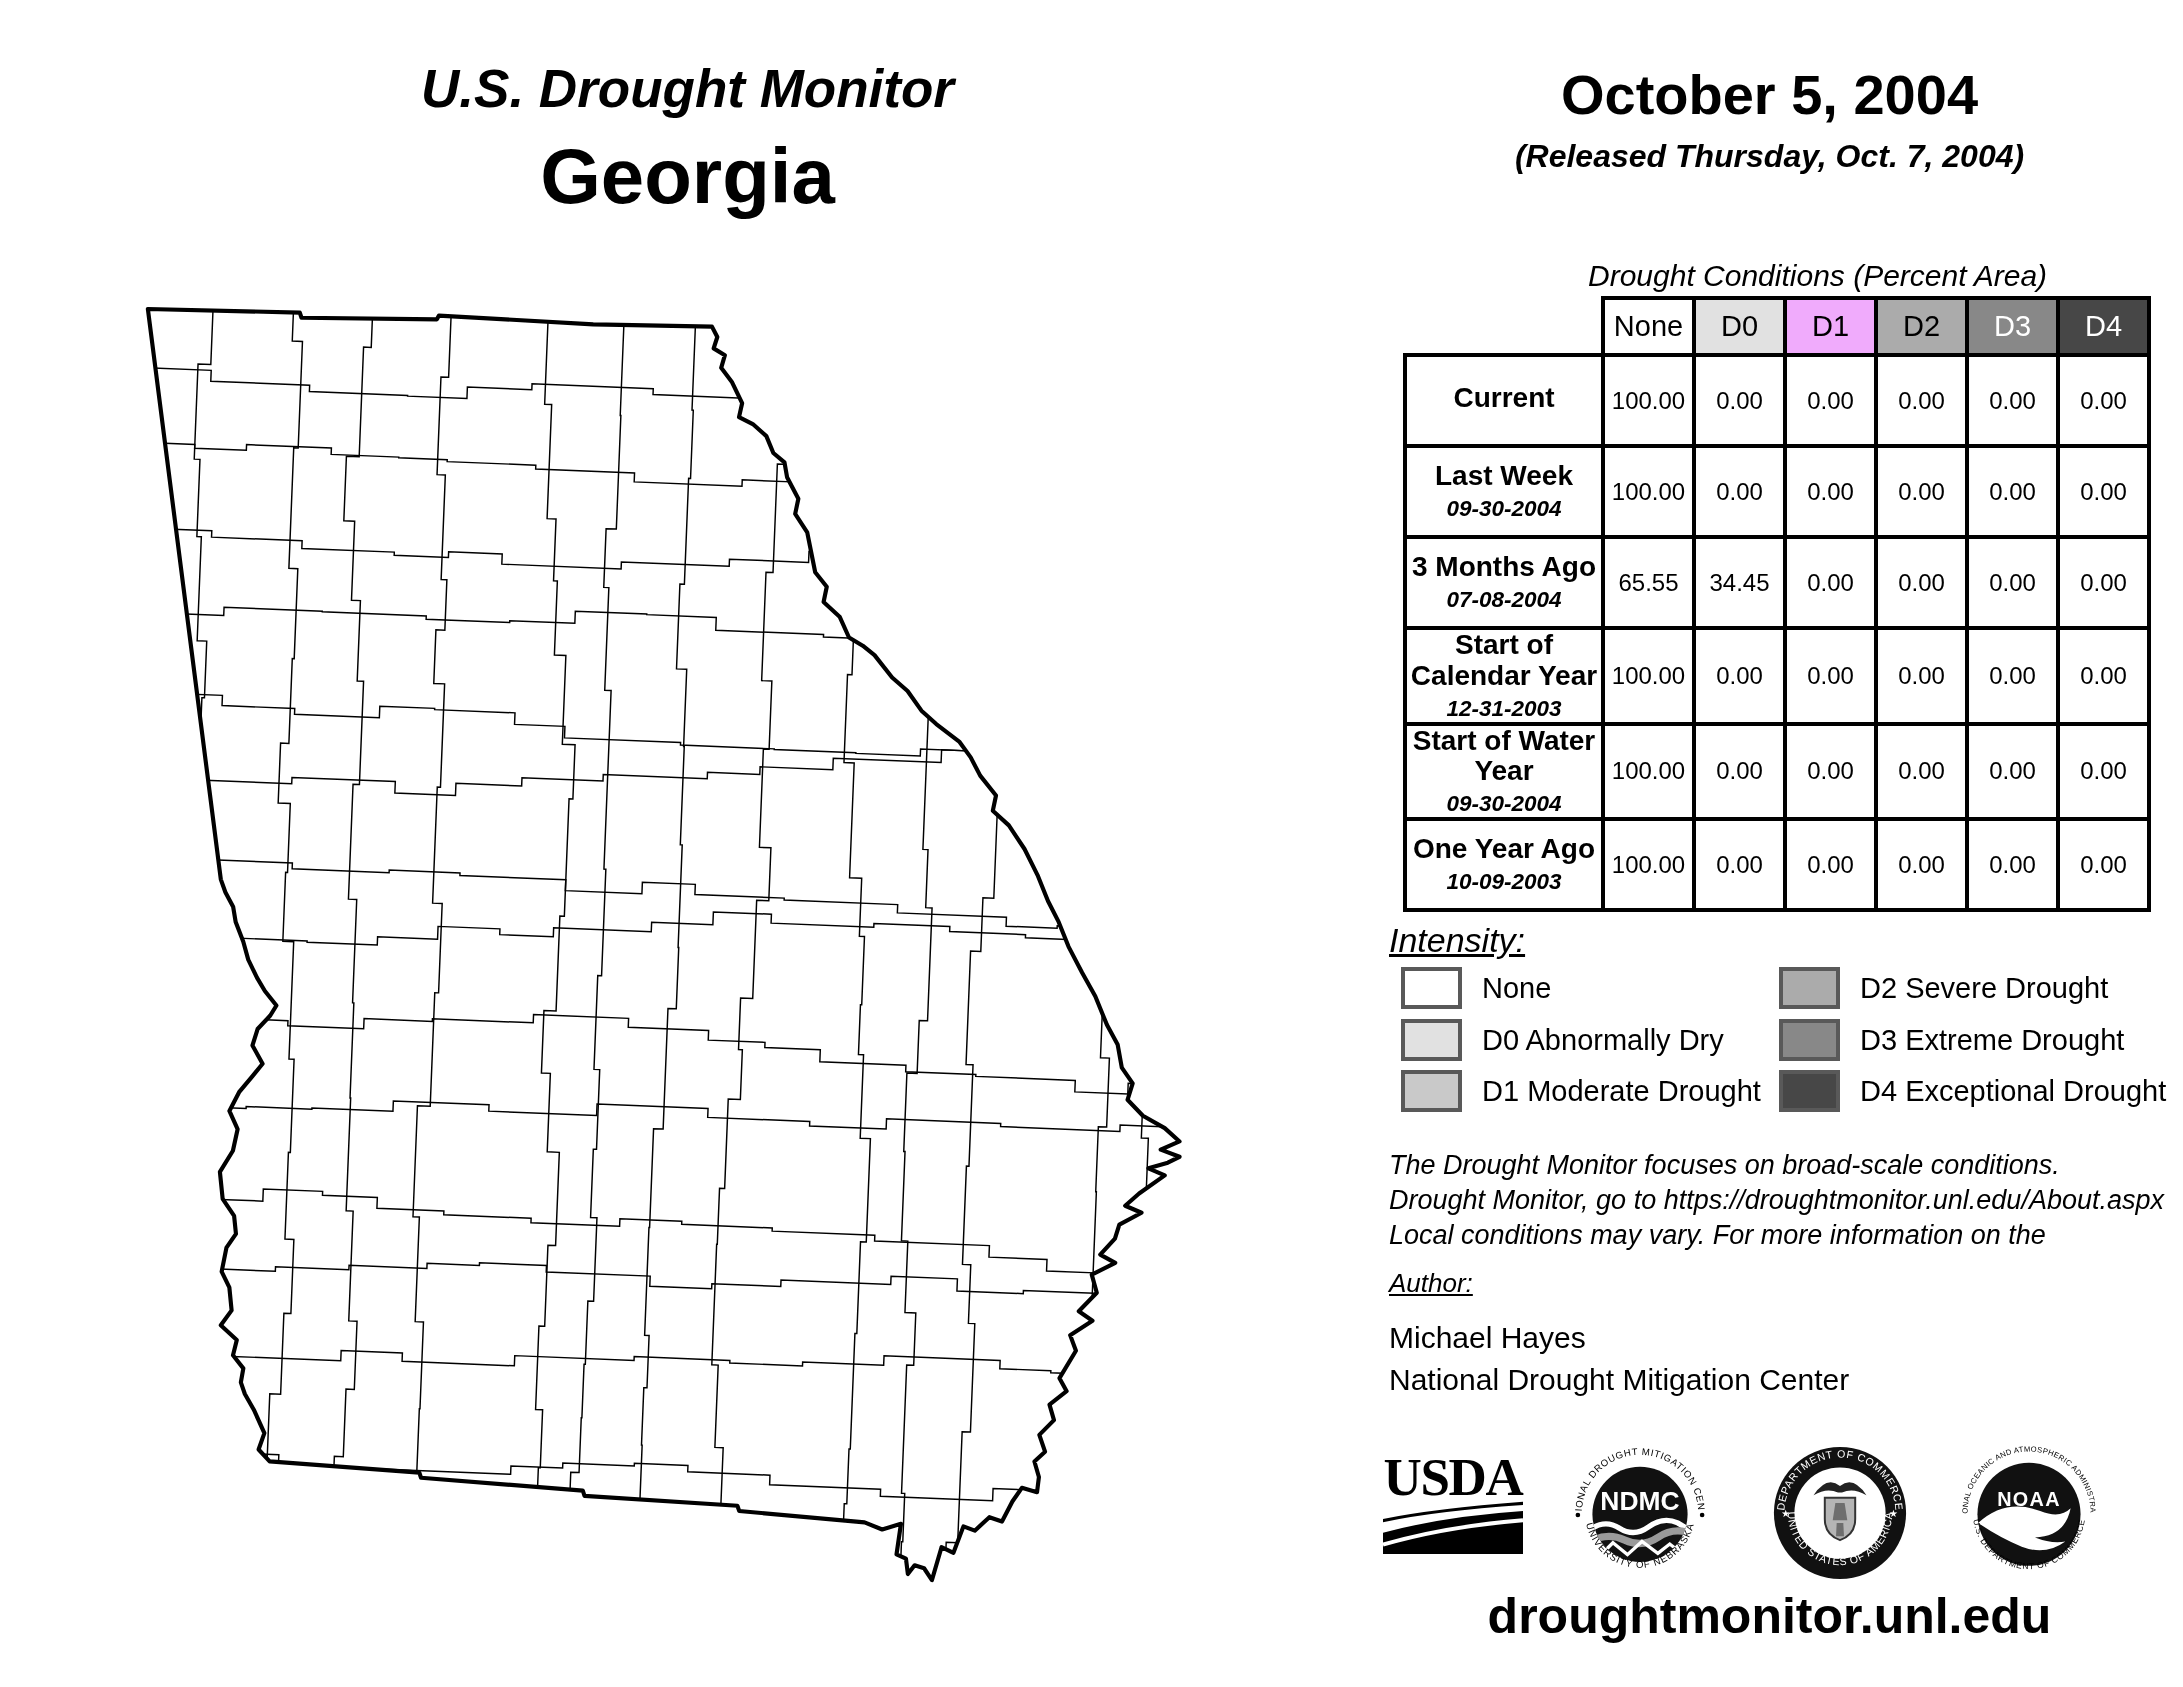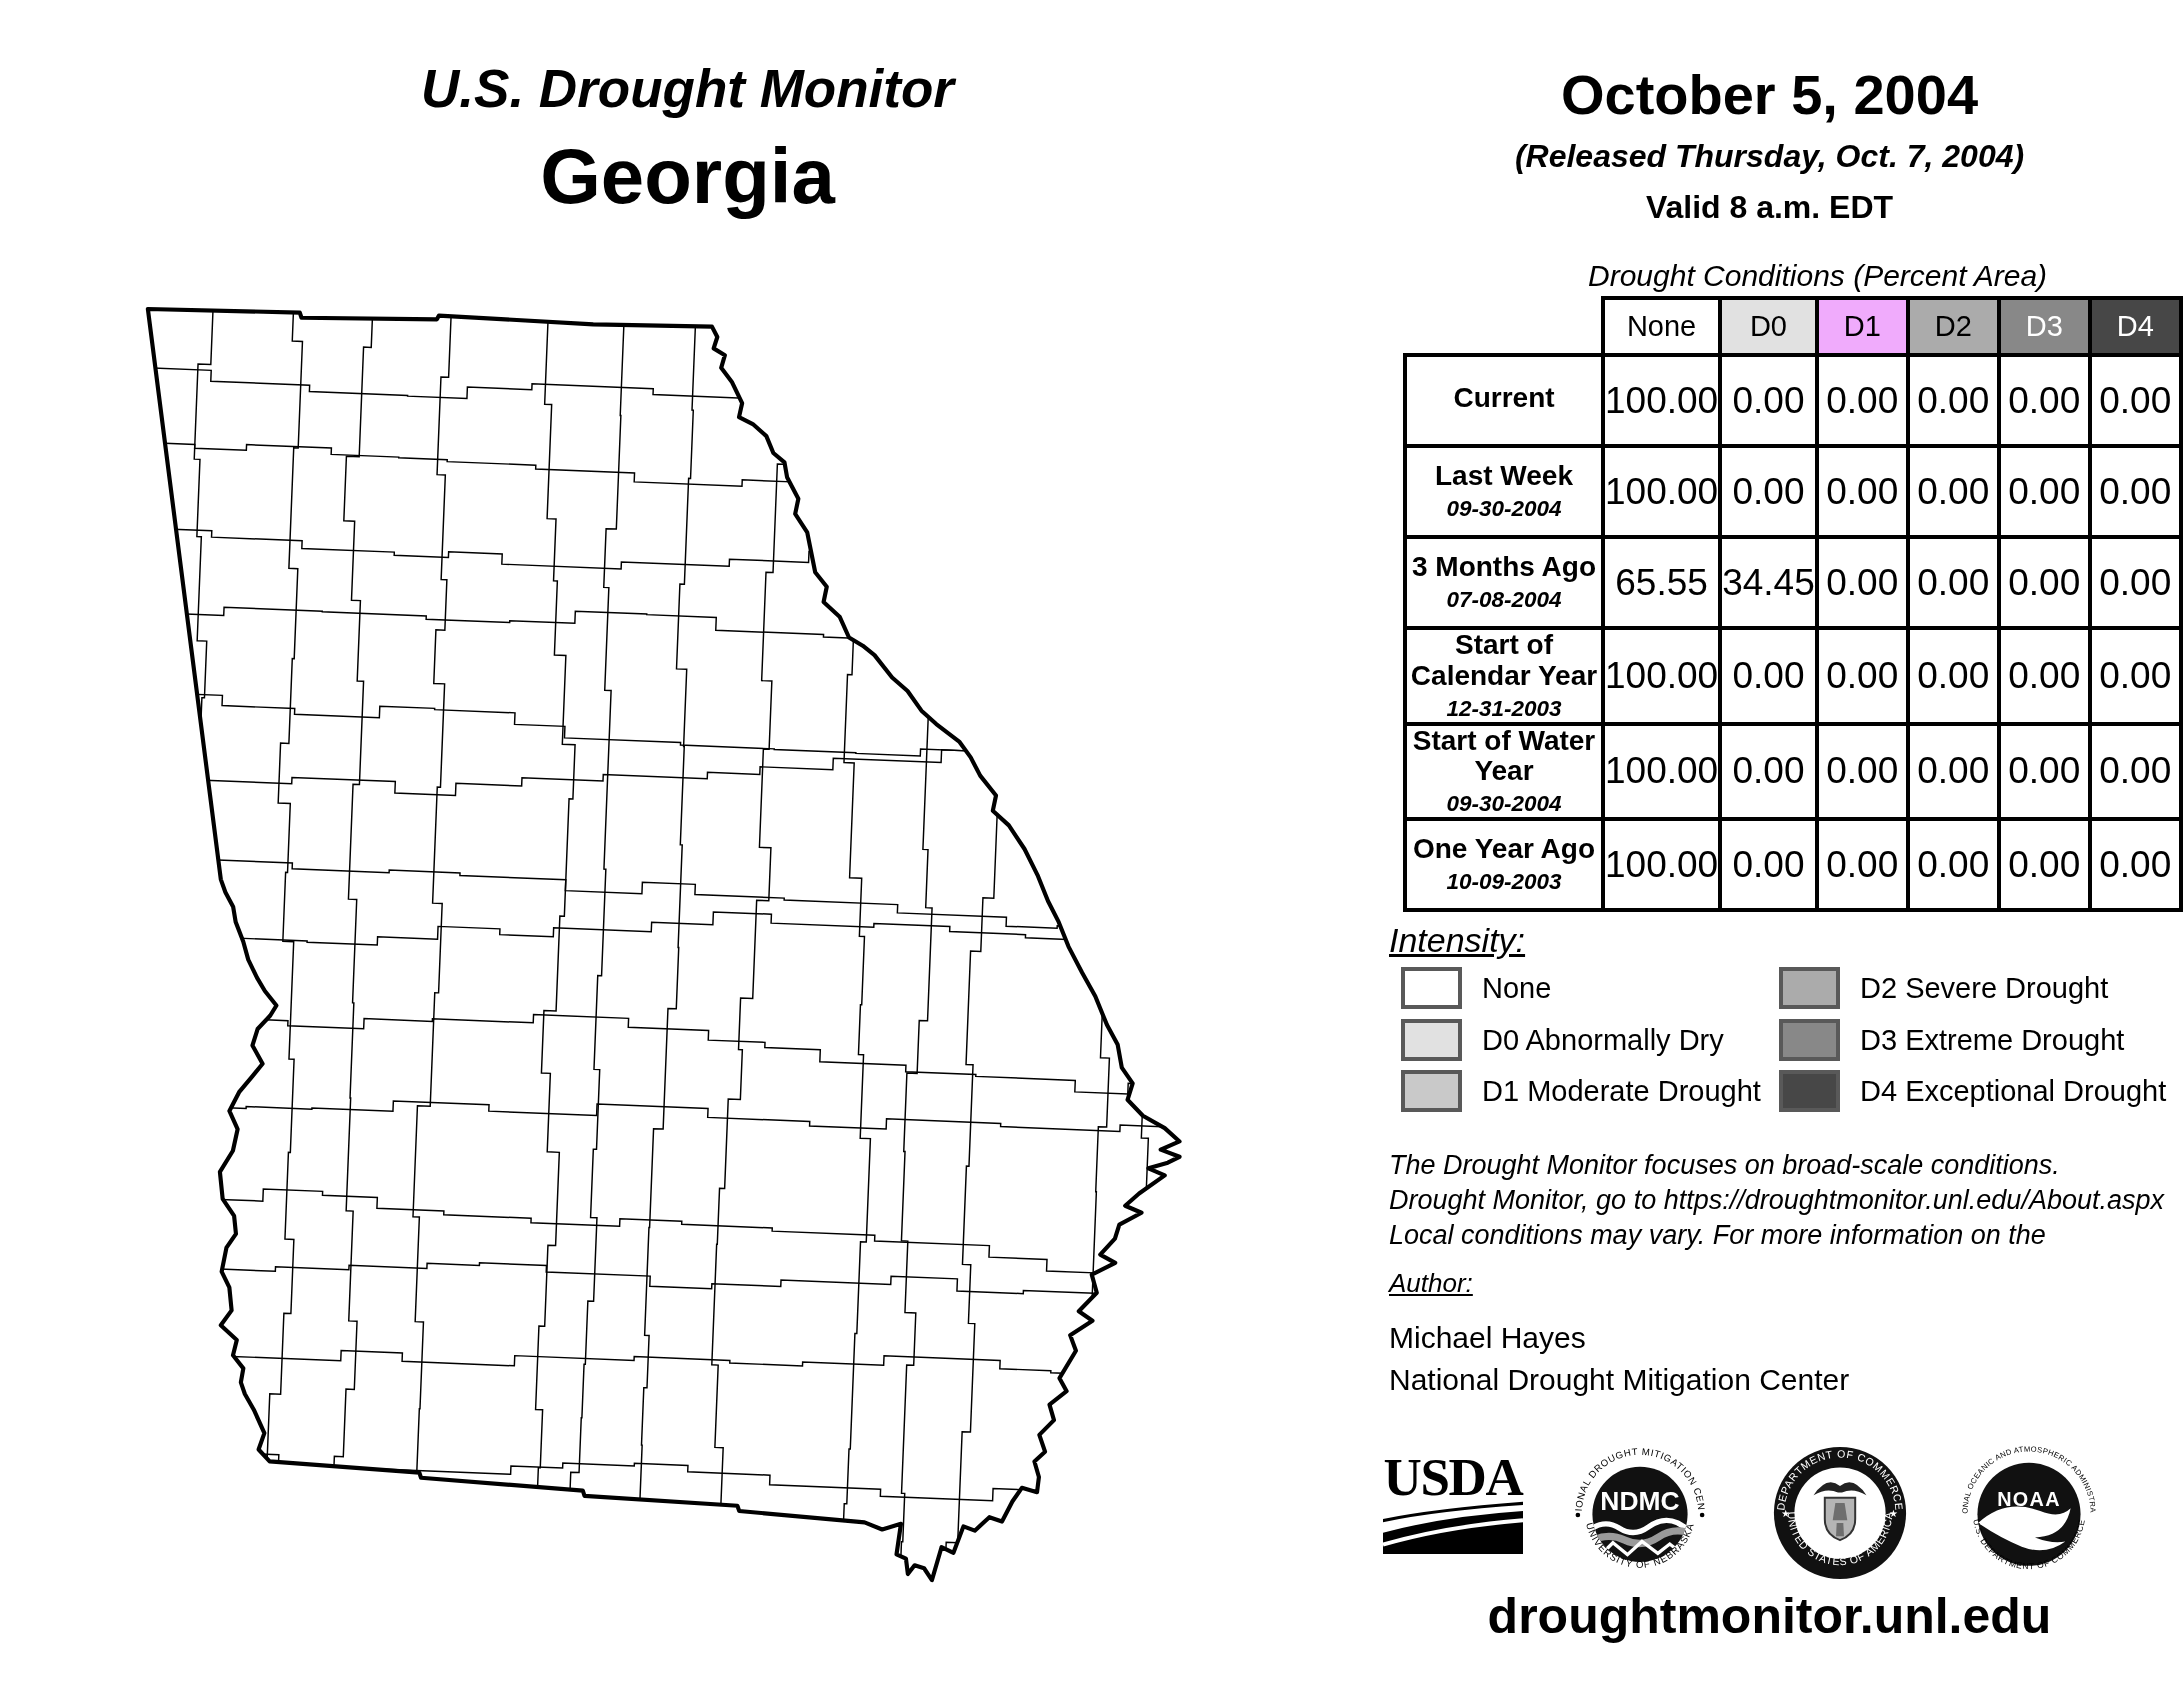--- a/index.html
+++ b/index.html
@@ -22,21 +22,21 @@
   
   .tbl-title{left:1588px;top:259px;width:559px;font-size:30px;font-style:italic;}
   .dm-table{position:absolute;left:1403px;top:296px;border-collapse:collapse;table-layout:fixed;}
   .dm-table td,.dm-table th{border:4px solid #000;padding:0;text-align:center;vertical-align:middle;}
   .dm-table th.blank{border:none;background:transparent;}
   .ch{font-size:29px;font-weight:normal;}
   .ch-0{background:#FFFFFF;} .ch-1{background:#E1E1E1;} .ch-2{background:#f0abfc;}
   .ch-3{background:#ABABAB;} .ch-4{background:#888888;color:#fff;} .ch-5{background:#474747;color:#fff;}
   .rlab{font-size:28px;font-weight:bold;line-height:1.1;}
   .rdate{font-size:22.5px;font-style:italic;font-weight:bold;margin-top:4px;}
-  .val{font-size:37px;}
+  .val{font-size:24px;}
 
   
   .intensity{left:1389px;top:921px;font-size:34px;font-style:italic;text-decoration:underline;}
   .legend{left:1401px;top:967px;width:754px;height:165px;}
   .leg-item{position:absolute;display:flex;align-items:center;}
   .leg-swatch{width:61px;height:42px;border:4.6px solid #595959;box-sizing:border-box;margin-right:20px;flex:0 0 auto;}
   .leg-label{font-size:29px;white-space:nowrap;}
 
   
   .notes{left:1389px;top:1148px;font-size:27px;font-style:italic;line-height:35px;}
@@ -54,21 +54,20 @@
 </head>
 <body>
 
 <div id="page">
 
   <div class="abs title-main">U.S. Drought Monitor</div>
   <div class="abs title-region">Georgia</div>
 
   <div class="abs hdr-date">October 5, 2004</div>
   <div class="abs hdr-released">(Released Thursday, Oct. 7, 2004)</div>
-  <div class="abs hdr-valid">Valid 8 a.m. EDT</div>
 
   <svg class="abs" style="left:112px;top:304px" width="1118" height="1290" viewBox="0 0 1690 1960">
     <defs>
       <clipPath id="gaClip">
         <path d="M2 10 L240 6 L243 14 L455 8 L458 2 L700 6 L886 2
 L895 18 L890 36 L908 46 L903 66 L921 88 L938 120 L934 142 L956 152 L978 170 L990 196 L1008 210 L1013 233 L1032 266 L1028 290 L1048 318 L1063 380 L1082 402 L1078 426 L1104 448 L1120 480 L1142 492 L1161 506 L1190 540 L1215 560 L1238 590 L1262 610 L1299 636 L1318 660 L1334 688 L1360 718 L1356 742 L1382 764 L1408 800 L1430 840 L1448 880 L1466 912 L1483 950 L1506 990 L1528 1026 L1548 1070 L1566 1100 L1574 1136 L1592 1160 L1585 1186 L1610 1210 L1645 1228 L1669 1248
 L1640 1262 L1670 1272 L1652 1282 L1622 1292 L1648 1302 L1609 1332 L1588 1352 L1614 1362 L1580 1382 L1574 1404 L1552 1430 L1576 1442 L1540 1462 L1549 1490 L1522 1520 L1544 1534 L1510 1558 L1520 1582 L1496 1626 L1508 1646 L1482 1668 L1490 1692 L1468 1716 L1478 1742 L1462 1758 L1470 1782 L1468 1806
 L1444 1800 L1430 1822 L1415 1854 L1395 1848 L1373 1870 L1355 1864 L1341 1906 L1322 1898 L1309 1950 L1296 1932 L1281 1928 L1271 1942 L1267 1918 L1252 1912 L1257 1864 L1228 1874 L1200 1864
 L1003 1854 L1000 1846 L760 1840 L757 1832 L503 1822 L500 1814 L265 1806
 L247 1788 L255 1762 L237 1726 L222 1702 L215 1684 L218 1662 L201 1642 L206 1618 L180 1596 L196 1572 L191 1536 L178 1512 L184 1474 L198 1452 L194 1424 L175 1398 L169 1356 L188 1322 L194 1288 L180 1260 L194 1230 L214 1204 L229 1184 L212 1156 L219 1130 L238 1108 L247 1092 L228 1070 L215 1050 L200 1022 L191 994 L178 964 L173 940 L160 918 L152 898 Z"></path>

